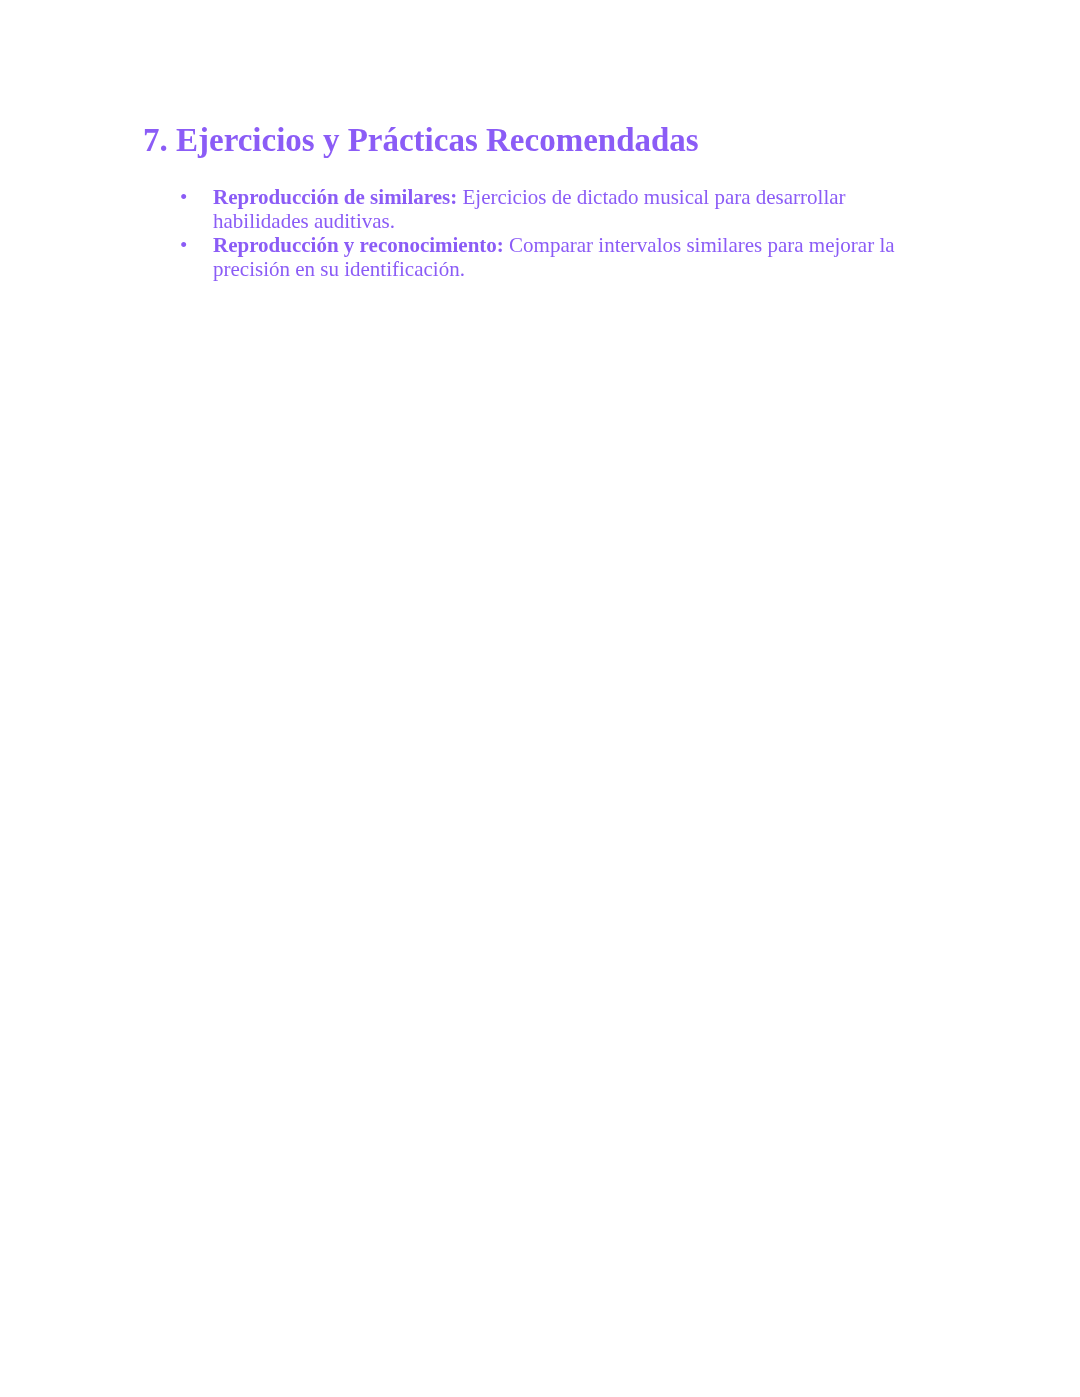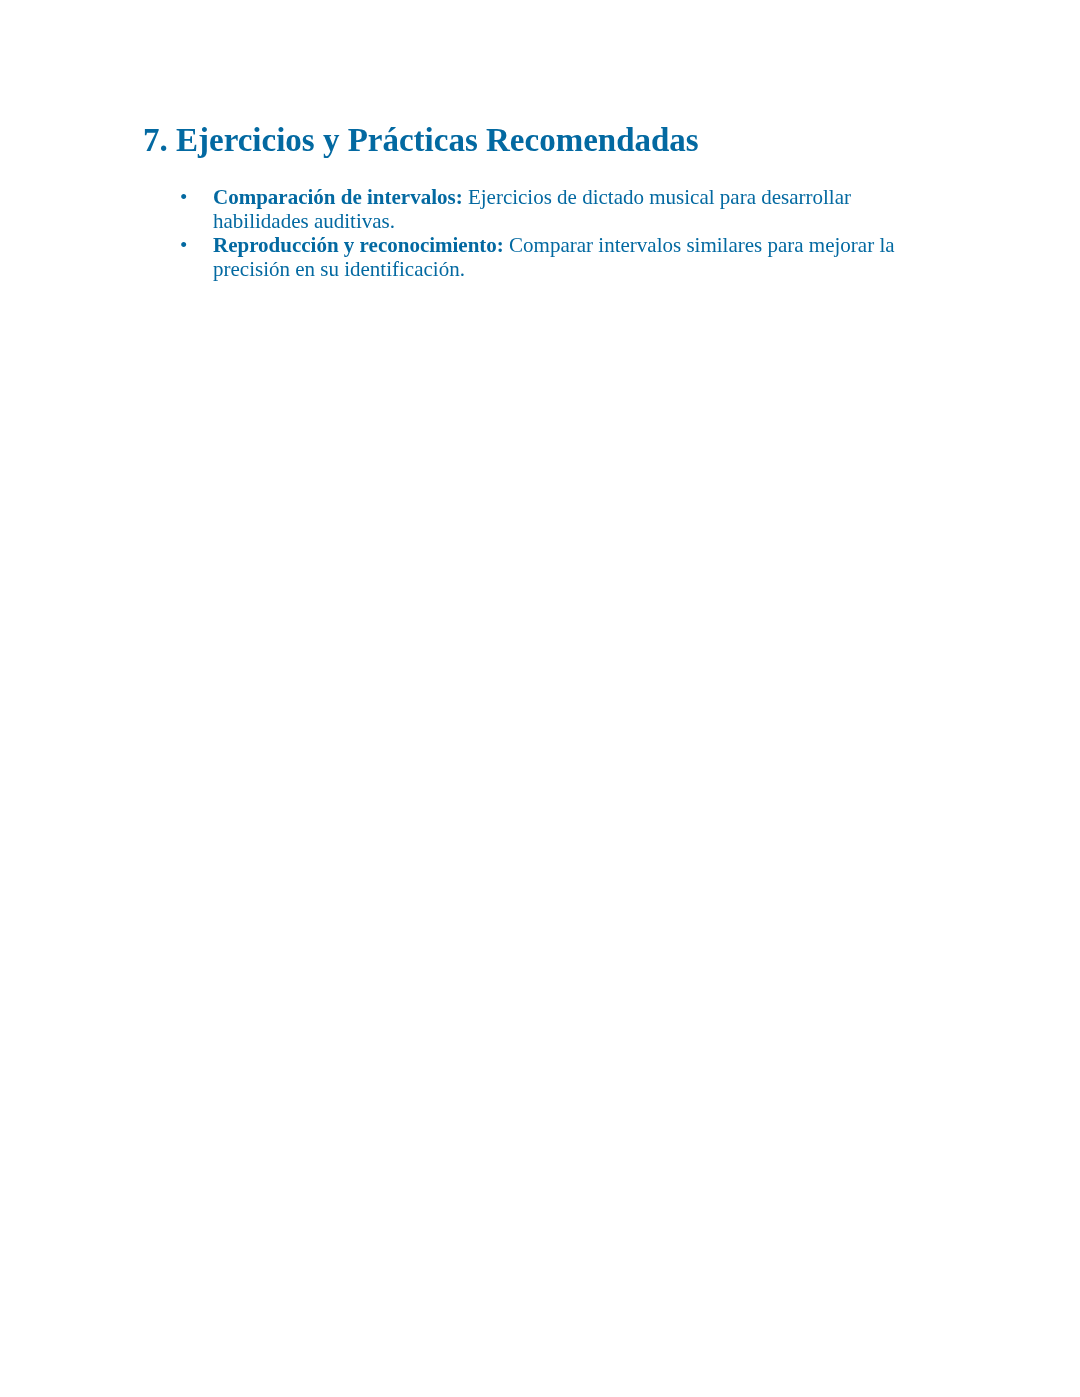--- a/index.html
+++ b/index.html
@@ -6,21 +6,21 @@
     margin: 0;
     padding: 0;
     background: #ffffff;
   }
   .page {
     position: relative;
     width: 1080px;
     height: 1028px;
     background: #ffffff;
     font-family: "Liberation Serif", serif;
-    color: #0369a1;
+    color: #8b5cf6;
     overflow: hidden;
   }
   .heading {
     margin: 0;
     padding: 121px 0 0 143px;
     font-size: 33px;
     line-height: 1.2;
     font-weight: 700;
     letter-spacing: 0;
   }
@@ -51,21 +51,21 @@
 </head>
 <body>
 
 <div class="page">
 
   <h1 class="heading">7. Ejercicios y Prácticas Recomendadas</h1>
 
   <ul class="bullets">
 
     <li>
-      <span class="bullet-dot">•</span><span class="lead">Comparación de intervalos:</span><span> Ejercicios de dictado musical para desarrollar habilidades auditivas.</span>
+      <span class="bullet-dot">•</span><span class="lead">Reproducción de similares:</span><span> Ejercicios de dictado musical para desarrollar habilidades auditivas.</span>
     </li>
 
     <li>
       <span class="bullet-dot">•</span><span class="lead">Reproducción y reconocimiento:</span><span> Comparar intervalos similares para mejorar la precisión en su identificación.</span>
     </li>
 
   </ul>
 
 </div>
 

